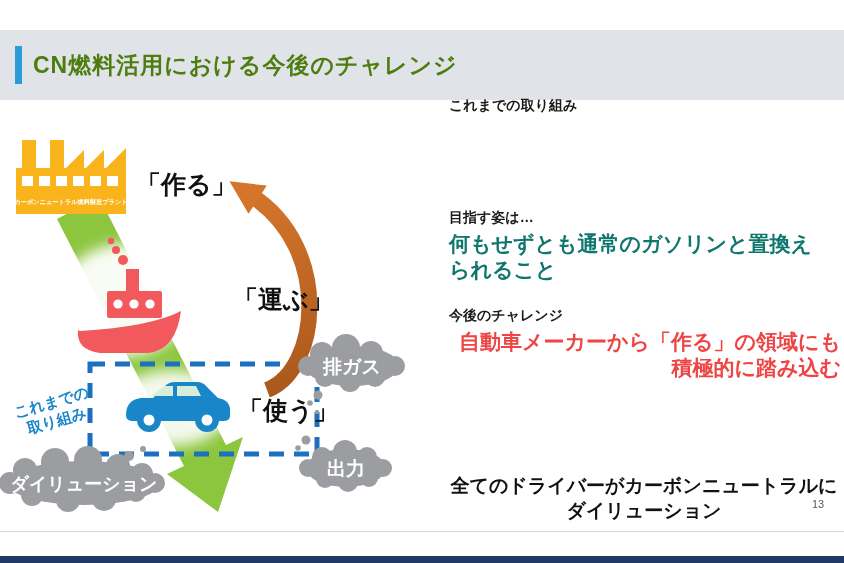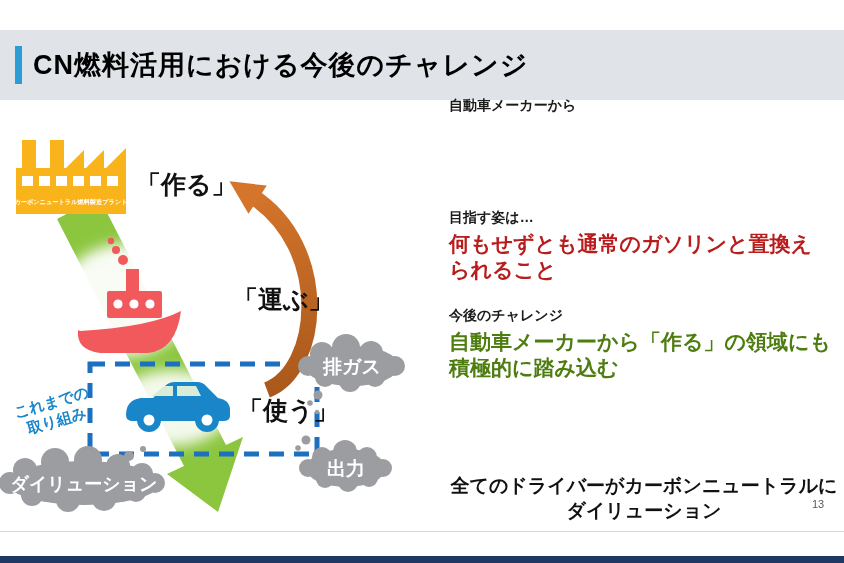--- a/index.html
+++ b/index.html
@@ -3,28 +3,28 @@
 <meta charset="utf-8">
 <style>
   html,body{margin:0;padding:0;background:#fff;}
   .slide{position:relative;width:844px;height:563px;background:#ffffff;overflow:hidden;
          font-family:"Liberation Sans","DejaVu Sans",sans-serif;color:#111;}
 
   
   .title-band{position:absolute;left:0;top:30px;width:844px;height:70px;background:#e0e4e8;
               display:flex;align-items:center;}
   .accent-bar{width:7px;height:38px;background:#2B9CD8;margin-left:15px;flex:0 0 auto;}
-  .slide-title{margin:0 0 0 11px;font-size:27px;font-weight:700;color:#000000;letter-spacing:1px;}
+  .slide-title{margin:0 0 0 11px;font-size:23px;font-weight:700;color:#4d7c0f;letter-spacing:1px;}
 
   
   .sec{position:absolute;left:449px;width:392px;}
   .sec-label{font-size:14px;font-weight:700;color:#1a1a1a;margin:0 0 4px 0;}
   .sec-heading{font-size:21px;font-weight:700;line-height:26px;color:#1a1a1a;margin:0;}
-  #sec-goal .sec-heading{color:#b91c1c;}
-  #sec-future .sec-heading{color:#4d7c0f;}
+  #sec-goal .sec-heading{color:#0f766e;}
+  #sec-future .sec-heading{color:#ef4444;text-align:right;}
   #sec-past{top:97px}
   #sec-goal{top:209px}
   #sec-future{top:307px}
 
   .closing{position:absolute;left:444px;width:400px;text-align:center;
            font-size:19px;font-weight:700;color:#111;line-height:25px;}
   #closing-1{top:416px}
   #closing-2{top:473px}
 
   .page-number{position:absolute;left:812px;top:498px;font-size:11px;color:#595959;}
@@ -169,21 +169,21 @@
     </svg>
 
     <div id="label-make" class="diag-label">「作る」</div>
     <div id="label-carry" class="diag-label">「運ぶ」</div>
     <div id="label-use" class="diag-label">「使う」</div>
     <div class="past-note">これまでの
 取り組み</div>
   </div>
 
   <section id="sec-past" class="sec">
-    <div class="sec-label">自動車メーカーから</div>
+    <div class="sec-label">これまでの取り組み</div>
   </section>
 
   <section id="sec-goal" class="sec">
     <div class="sec-label">目指す姿は…</div>
     <div class="sec-heading">
       <div>何もせずとも通常のガソリンと置換え</div>
       <div>られること</div>
     </div>
   </section>
 

